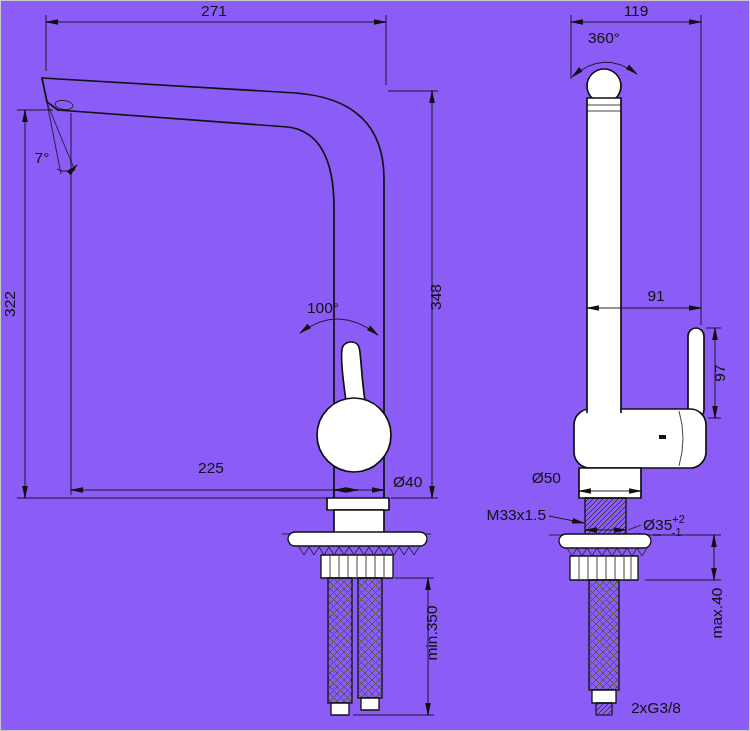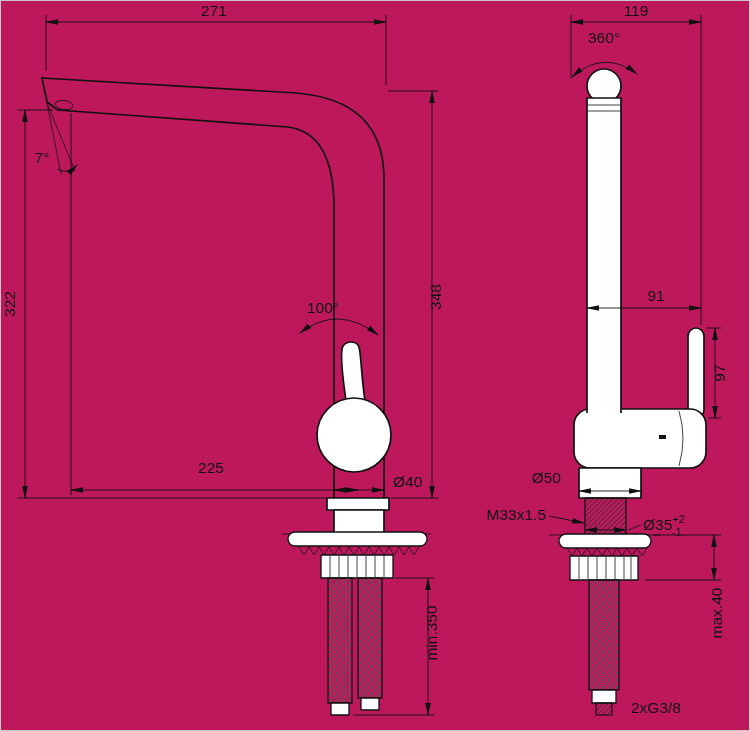--- a/index.html
+++ b/index.html
@@ -1,16 +1,16 @@
 <!DOCTYPE html>
 <html><head>
 <meta charset="utf-8">
 <style>
   html,body{margin:0;padding:0;background:#fff;}
-  .canvas{position:relative;width:750px;height:731px;background:#be185d;border:1px solid #c9c9c9;box-sizing:border-box;overflow:hidden;}
+  .canvas{position:relative;width:750px;height:731px;background:#8b5cf6;border:1px solid #c9c9c9;box-sizing:border-box;overflow:hidden;}
   svg{display:block;}
   .t{font-family:"Liberation Sans","DejaVu Sans",sans-serif;font-size:15.5px;fill:#111;}
   .ts{font-size:11px;}
   .outline{fill:none;stroke:#111;stroke-width:1.7;stroke-linejoin:round;stroke-linecap:round;}
   .solid{fill:#fff;stroke:#111;stroke-width:1.7;stroke-linejoin:round;}
   .mount{fill:#fff;stroke:#111;stroke-width:1.3;stroke-linejoin:round;}
   .thin{fill:none;stroke:#111;stroke-width:0.8;}
   .dim{fill:none;stroke:#111;stroke-width:0.9;}
 </style>
 </head>

